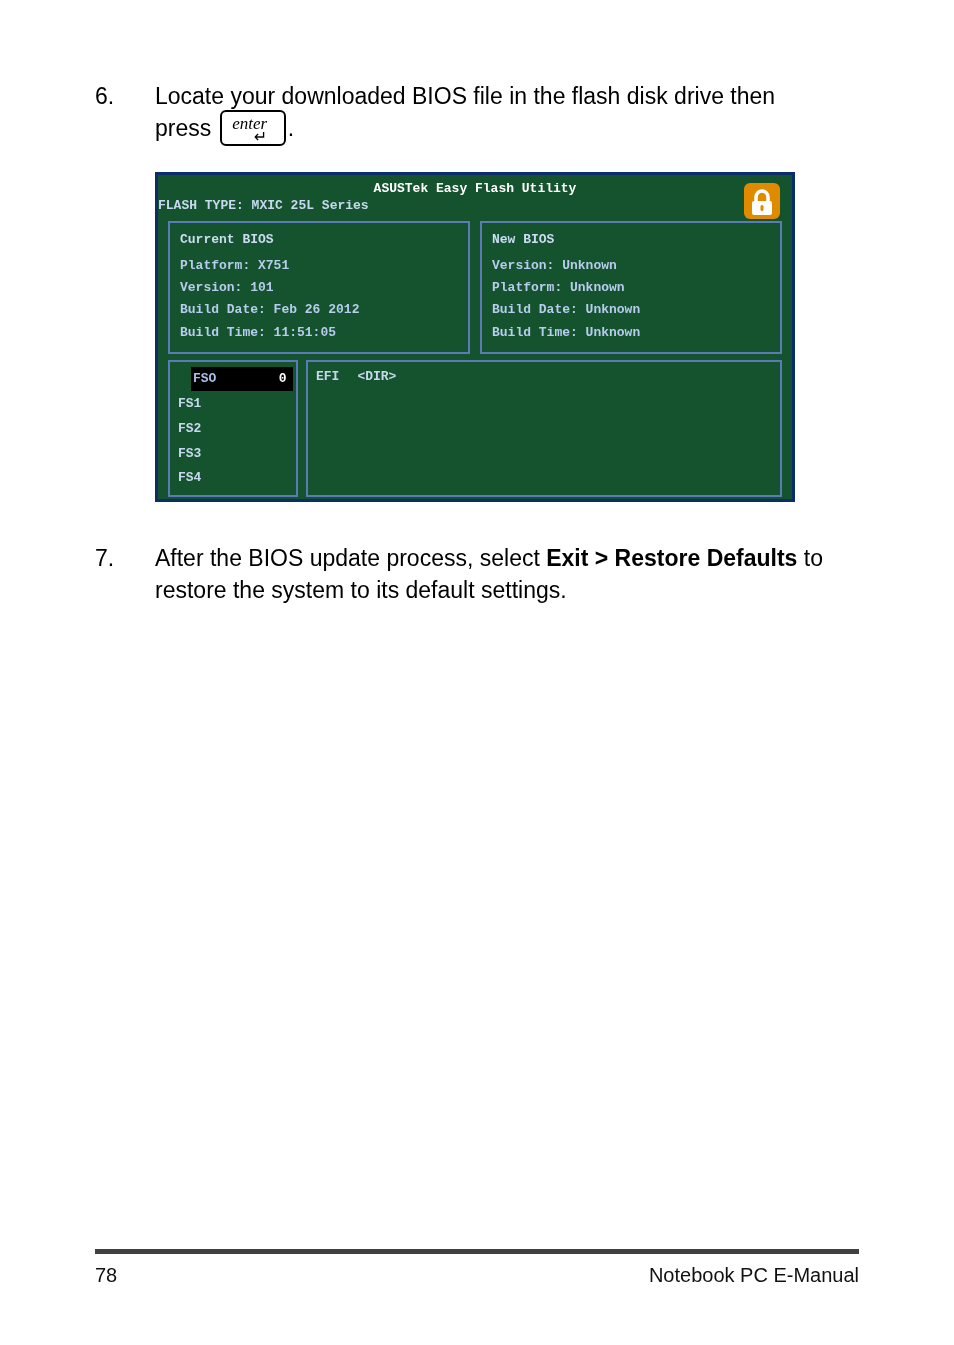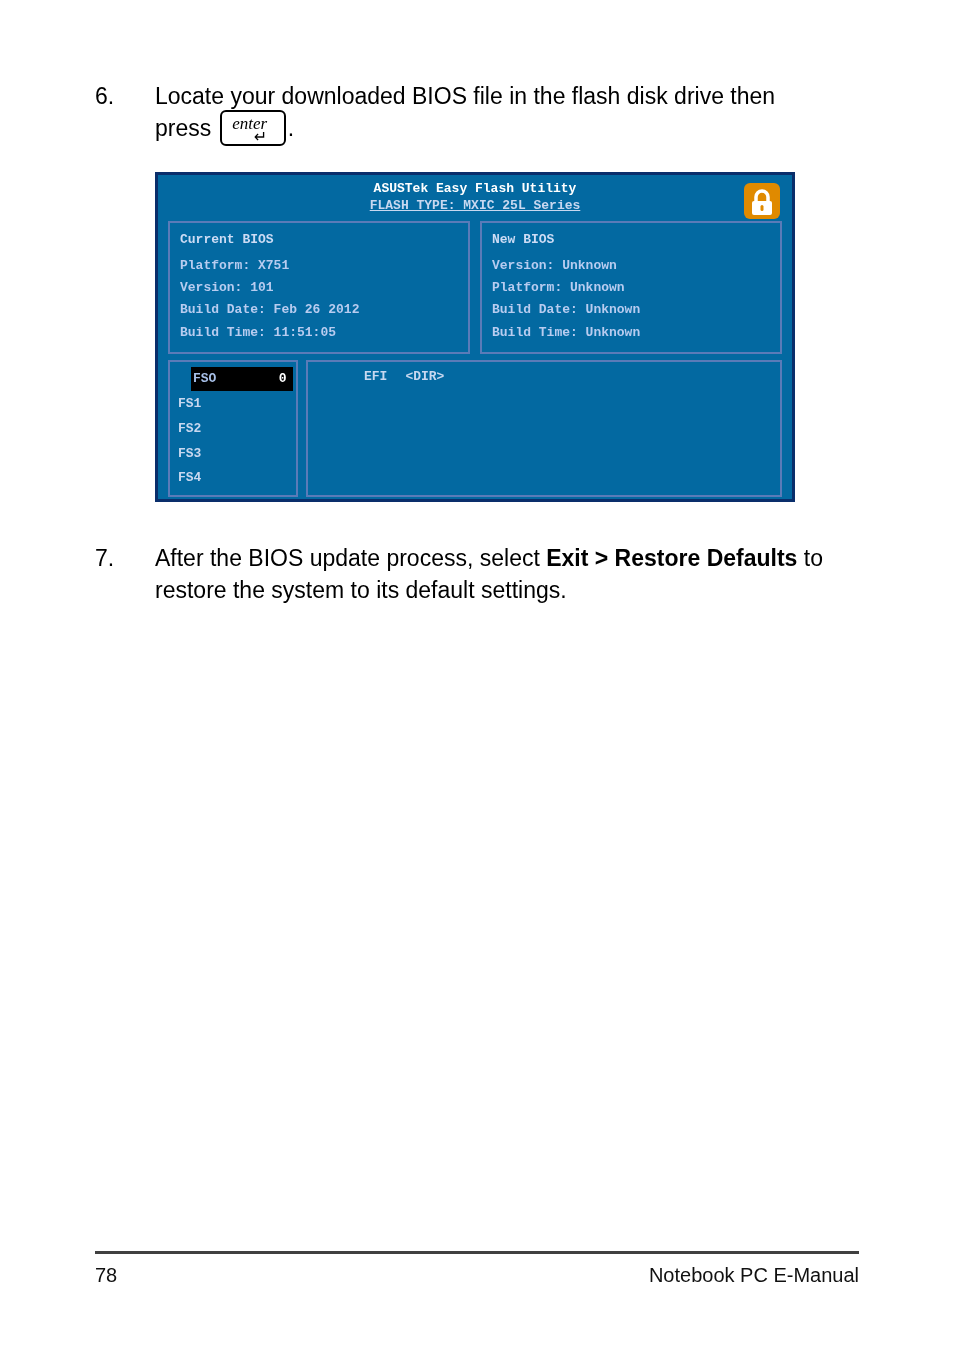--- a/index.html
+++ b/index.html
@@ -18,50 +18,50 @@
     position: relative; top: -2px;
   }
   .key .enter-wrap { display:flex; flex-direction:column; align-items:flex-end; line-height:1; padding-right:6px;}
   .key .enter-text { font-size:17px; }
   .key .enter-arrow { font-size:16px; font-style:normal; line-height:0.6; }
 
   .bios {
     margin: 24px 0 40px 60px;
     width: 640px;
     border: 3px solid #0a2e6b;
-    background: #0369a1;
+    background: #14532d;
     font-family: "Courier New", monospace;
     font-weight: bold;
     color: #c8d8f0;
     font-size: 13px;
     position: relative;
   }
   .bios .titlebar { text-align: center; padding: 6px 0 2px 0; color:#fff; }
-  .bios .subtitle { text-align: center; padding: 0 0 8px 0; text-decoration: underline; }
+  .bios .subtitle { text-align: left; padding: 0 0 8px 0; }
   .bios .lock {
     position:absolute; top:6px; right:10px; width:40px; height:40px;
   }
   .bios .lock svg { width:100%; height:100%; }
 
   .bios .panels { display:flex; gap:10px; padding:0 10px; }
   .bios .panel { flex:1; border:2px solid #5a7bb8; padding:6px 10px 8px 10px; line-height:1.7; color:#b8ccf0;}
   .bios .panel .ph { text-align:left; color:#cddcf5; margin-bottom:4px;}
 
   .bios .browser { display:flex; gap:8px; padding:6px 10px 2px 10px; }
   .bios .fs-list { width:130px; border:2px solid #5a7bb8; padding:4px 8px; line-height:1.9; }
   .bios .fs-list .sel { background:#000; color:#a8c0e8; display:inline-block; padding:0 6px 0 2px; margin:1px 13px; }
   .bios .fs-list .sel .val{ color:#fff;}
   .bios .file-list { flex:1; border:2px solid #5a7bb8; padding:4px 8px; line-height:1.7; }
-  .bios .file-list .row { display:flex; gap:18px;margin-left:48px; }
+  .bios .file-list .row { display:flex; gap:18px; }
 
   .bios .help { padding:16px 14px 28px 14px; font-weight:bold; color:#c8d8f0; }
 
   .footer {
     position: absolute; bottom: 58px; left: 95px; right: 95px;
-    border-top: 3px solid #404040; padding-top: 10px;
+    border-top: 5px solid #404040; padding-top: 10px;
     display: flex; justify-content: space-between;
     font-size: 20px; color: #111;
   }
 </style>
 </head>
 <body>
 
 <div class="page">
 
   <div class="step">

